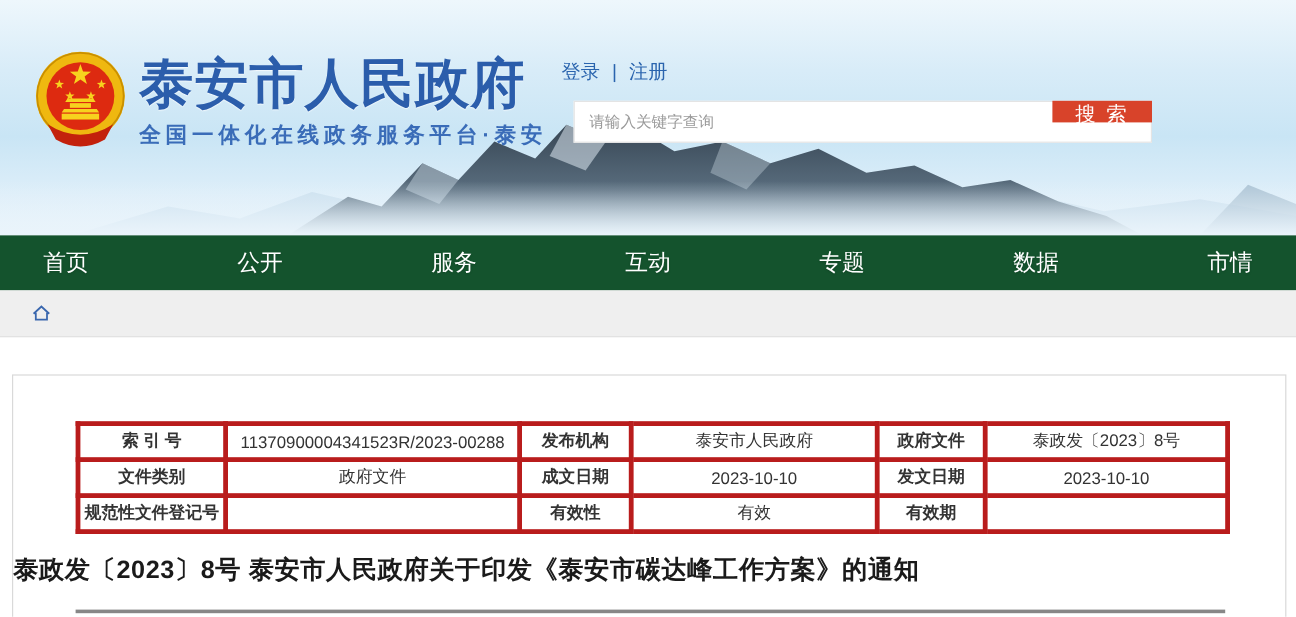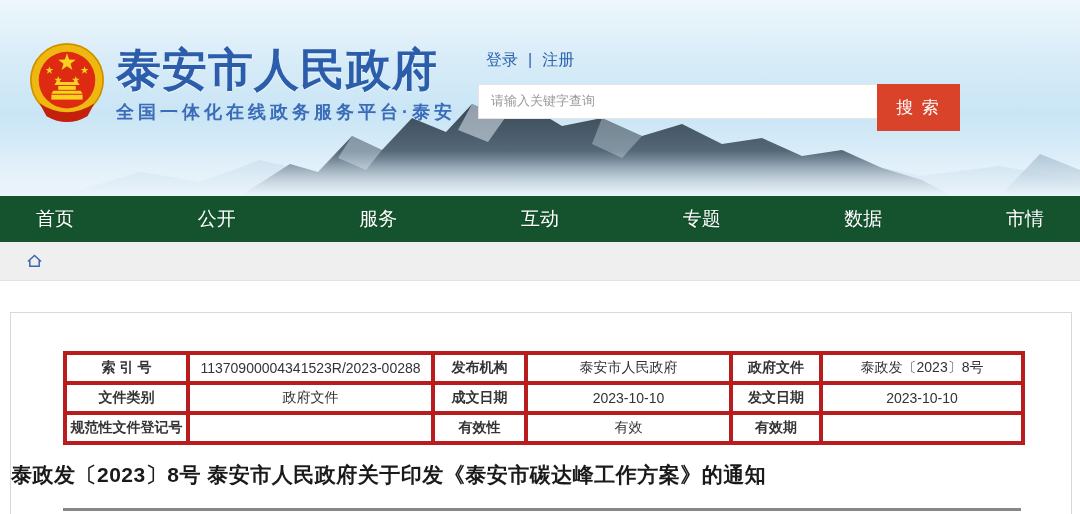--- a/index.html
+++ b/index.html
@@ -12,30 +12,30 @@
   .mountains { position:absolute; left:0; bottom:0; width:1080px; height:100px; display:block; }
 
   .logo { position:absolute; left:28px; top:36px; width:78px; height:96px; cursor:pointer; }
 
   .site-text { position:absolute; left:116px; top:40px; }
   .site-title { font-size:45px; font-weight:bold; color:#2b5dab; letter-spacing:1px;
                 text-shadow:0 1px 1px rgba(255,255,255,.7); white-space:nowrap; }
   .site-subtitle { font-size:18px; font-weight:bold; color:#3a6cb8;
                    letter-spacing:4px; white-space:nowrap; }
 
-  .login { position:absolute; left:486px; top:50px; font-size:16px; color:#2a64ae; }
+  .login { position:absolute; left:468px; top:50px; font-size:16px; color:#2a64ae; }
   .login span { cursor:pointer; }
   .login .sep { margin:0 10px; cursor:default; }
 
   .searchbar { position:absolute; left:478px; top:84px; width:482px; height:35px;
                display:flex; background:#fff; border:1px solid #e4e4e4; }
   .searchbar input { flex:1; border:none; outline:none; padding:0 12px; font-size:13px;
-                     color:#333; font-family:Liberation Mono, monospace; background:transparent; }
+                     color:#333; font-family:Liberation Sans, sans-serif; background:transparent; }
   .searchbar input::placeholder { color:#9a9a9a; }
-  .search-btn { width:83px; height:47px; margin:-1px -1px -1px 0; border:none; cursor:pointer;
+  .search-btn { width:83px; height:18px; margin:-1px -1px -1px 0; border:none; cursor:pointer;
                 background:#d8432a; color:#fff; font-size:17px; letter-spacing:2px;
                 font-family:"Liberation Sans", sans-serif; }
 
   
   .navbar { width:1080px; height:46px; background:#14532d; display:flex;
             justify-content:space-between; align-items:center; padding:0 36px; }
   .nav-item { color:#ffffff; font-size:19px; cursor:pointer; text-shadow:0 1px 2px rgba(0,0,0,.18); }
 
   
   .breadcrumb-bar { width:1080px; height:39px; background:#efefef; border-bottom:1px solid #e2e2e2;

